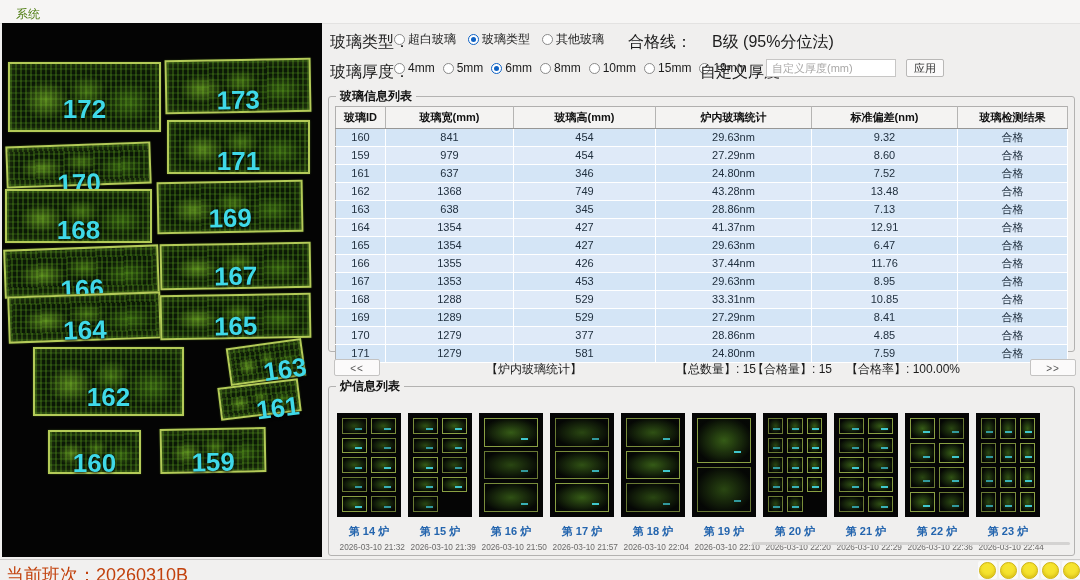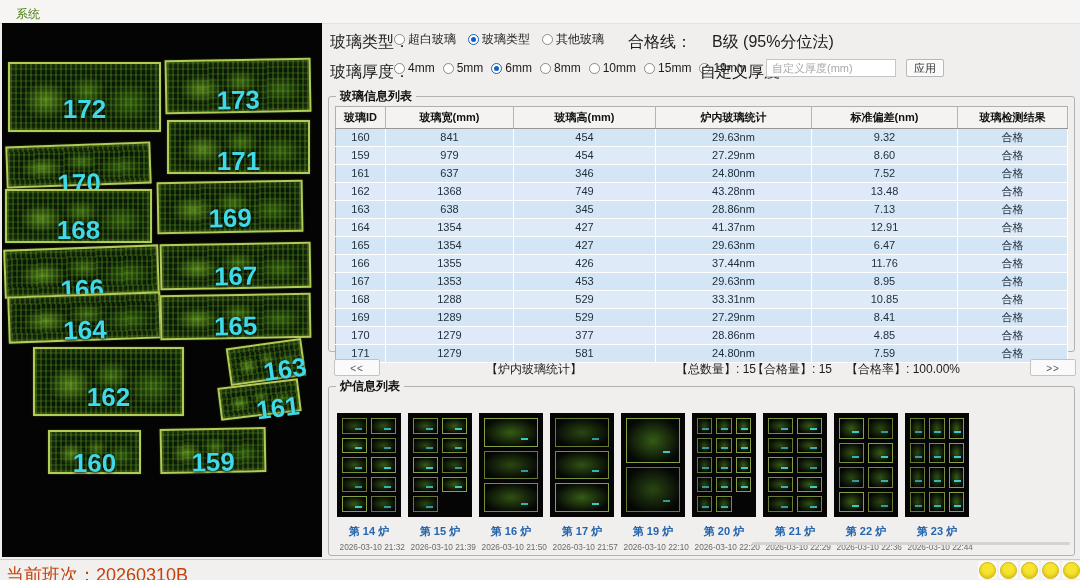--- a/index.html
+++ b/index.html
@@ -419,20 +419,37 @@
               <i></i>
             </div>
           </div>
         </div>
         <div class="thumb-label">第 17 炉</div>
         <div class="thumb-time">2026-03-10 21:57</div>
       </div>
       <div class="thumb">
         <div class="thumb-img">
           <div class="mini-wrap">
+            <div class="mini" style="width: 54px; height: 28.6667px; opacity: 0.87;">
+              <i></i>
+            </div>
+            <div class="mini" style="width: 54px; height: 28.6667px; opacity: 0.99;">
+              <i></i>
+            </div>
+            <div class="mini" style="width: 54px; height: 28.6667px; opacity: 0.75;">
+              <i></i>
+            </div>
+          </div>
+        </div>
+        <div class="thumb-label">第 18 炉</div>
+        <div class="thumb-time">2026-03-10 22:04</div>
+      </div>
+      <div class="thumb">
+        <div class="thumb-img">
+          <div class="mini-wrap">
             <div class="mini" style="width: 54px; height: 45px; opacity: 0.99;">
               <i></i>
             </div>
             <div class="mini" style="width: 54px; height: 45px; opacity: 0.75;">
               <i></i>
             </div>
           </div>
         </div>
         <div class="thumb-label">第 19 炉</div>
         <div class="thumb-time">2026-03-10 22:10</div>

